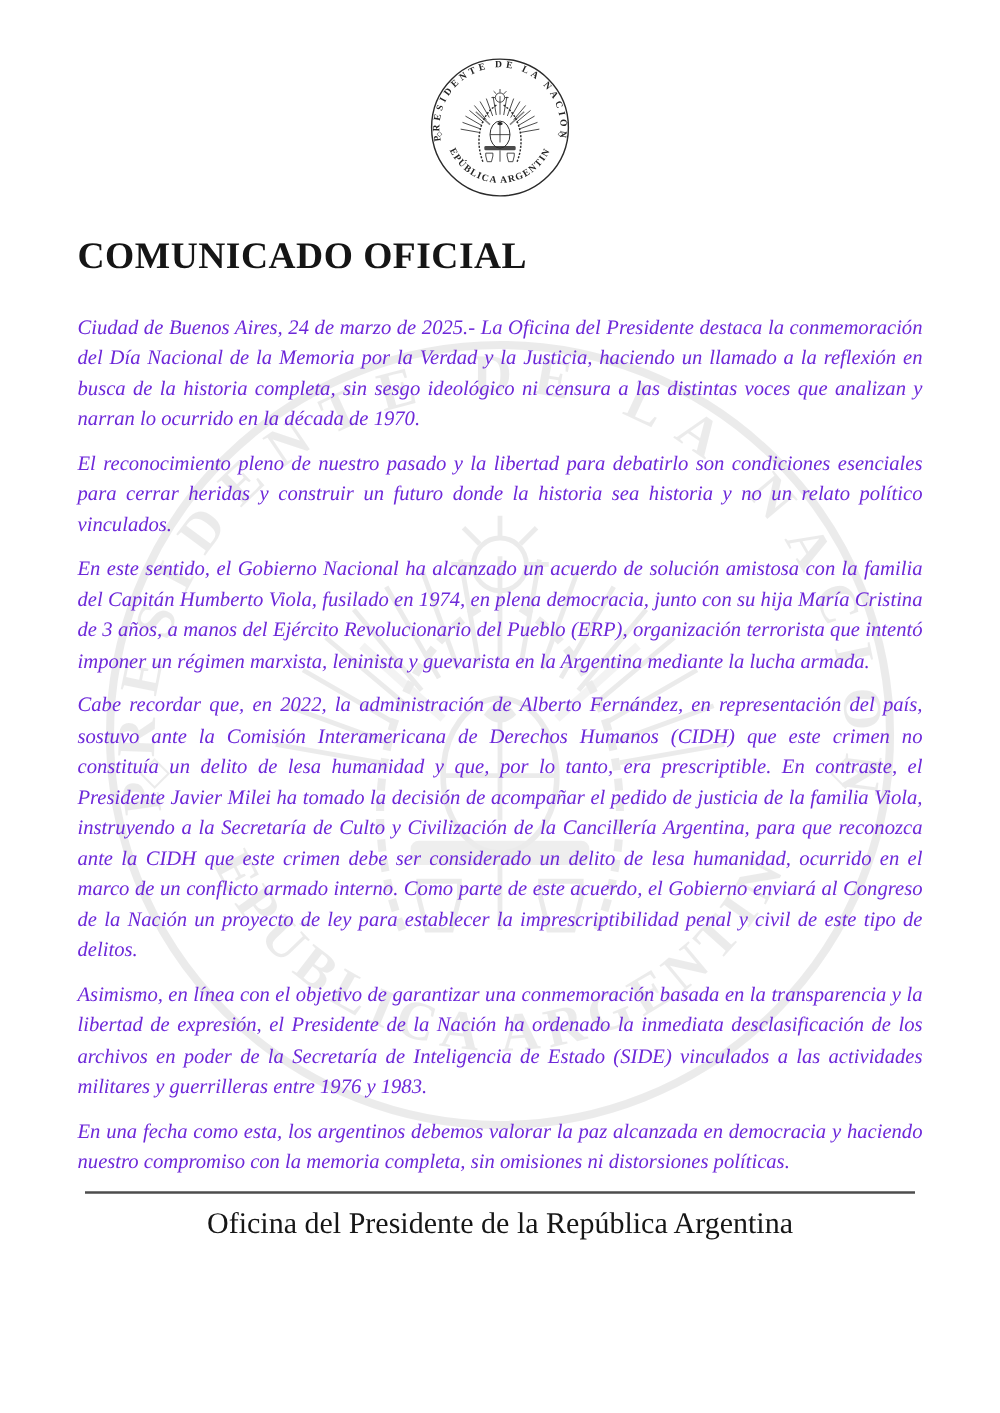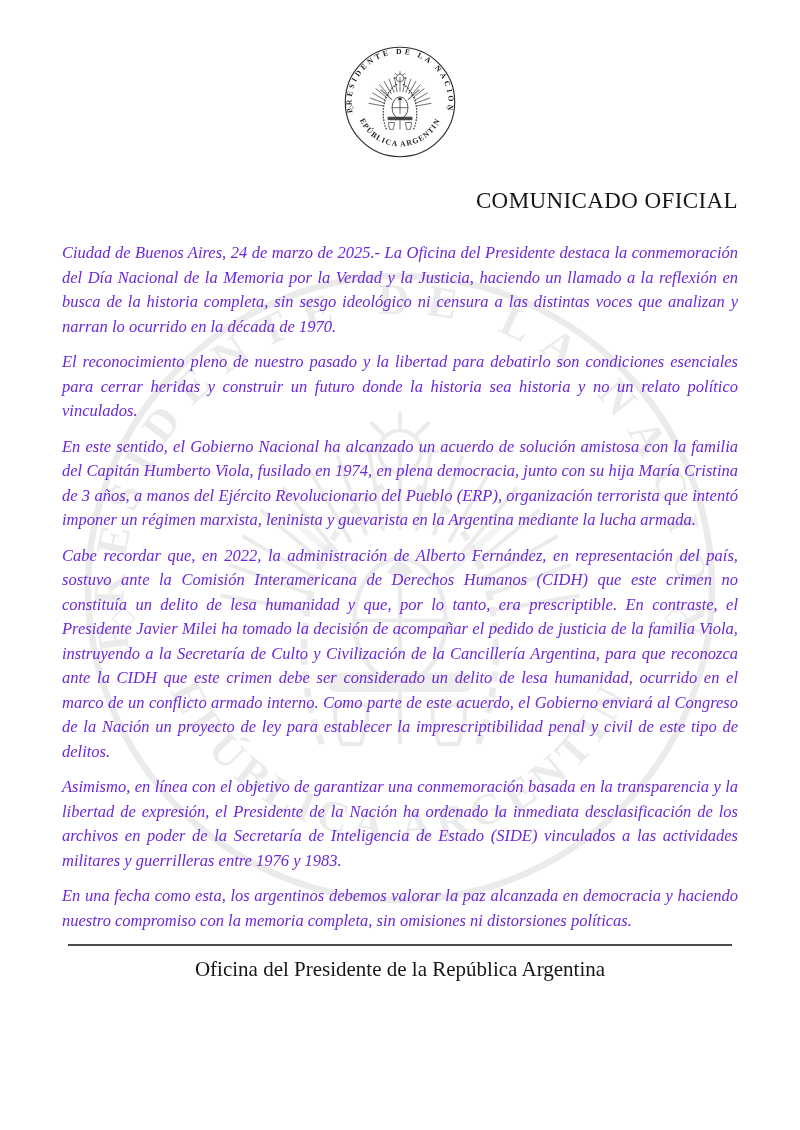--- a/index.html
+++ b/index.html
@@ -24,23 +24,23 @@
     pointer-events: none;
     z-index: 0;
   }
   .inner { position: relative; z-index: 1; }
   .seal {
     display: block;
     margin: 45px auto 0 auto;
   }
   h1.doc-title {
     margin: 29px 0 0 0;
-    text-align: right;
-    font-size: 23px;
-    font-weight: normal;
+    text-align: left;
+    font-size: 30px;
+    font-weight: bold;
     letter-spacing: 0.4px;
     color: #151515;
     line-height: 1.15;
   }
   .content { margin-top: 27px; }
   .content p {
     margin: 0 0 11px 0;
     font-size: 16.5px;
     line-height: 24.5px;
     text-align: justify;
@@ -51,21 +51,21 @@
   .footer-divider {
     width: 664px;
     margin: 0 auto;
     border: none;
     border-top: 2px solid #4d4d4d;
     height: 0;
   }
   .footer-text {
     margin-top: 11px;
     text-align: center;
-    font-size: 21px;
+    font-size: 24px;
     color: #161616;
   }
   svg text { font-family: "Liberation Serif", "DejaVu Serif", serif; }
 </style>
 </head>
 <body>
 
 <div class="page">
 
   <svg class="watermark" viewBox="0 0 200 200" aria-hidden="true">

